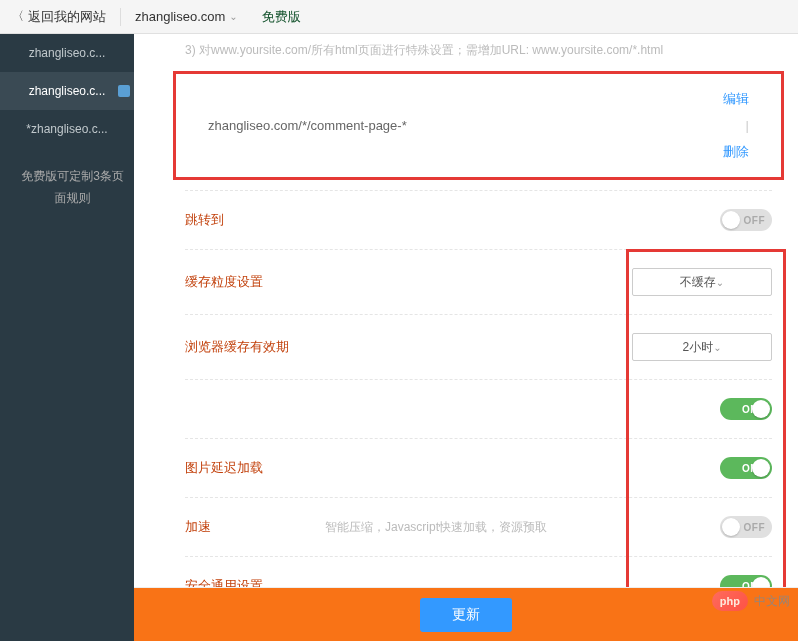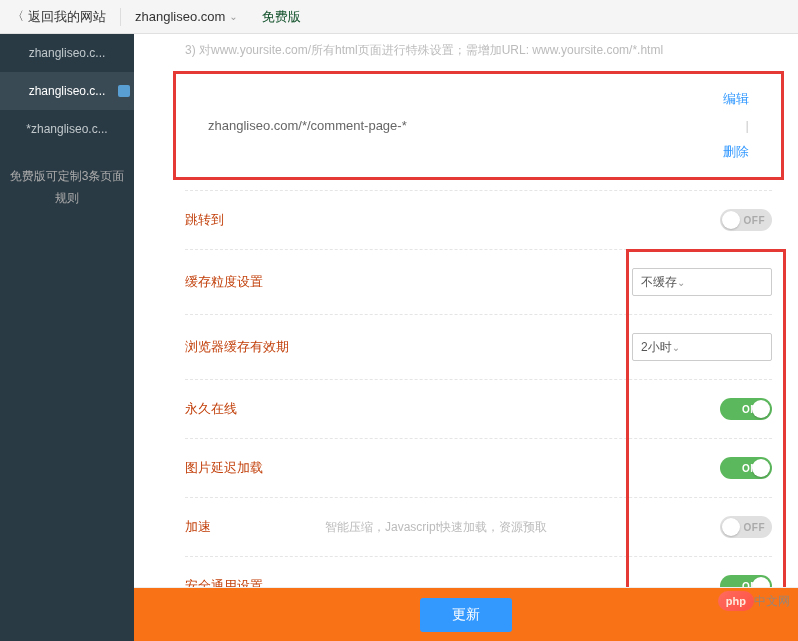--- a/index.html
+++ b/index.html
@@ -12,54 +12,54 @@
     .domain-name { color: #333; }
     .dropdown-caret { color: #999; font-size: 10px; margin-left: 4px; }
     .plan-badge { color: #14532d; font-size: 13px; }
     
     .layout { display: flex; height: calc(100% - 34px); gap: 25px; }
     
     .sidebar { width: 134px; background: #2a3a44; color: #c0c8cc; display: flex; flex-direction: column; font-size: 12px; }
     .sidebar-item { padding: 12px 10px; cursor: pointer; text-align: center; position: relative; white-space: nowrap; overflow: hidden; text-overflow: ellipsis; }
     .sidebar-item.active { background: #3a4a54; color: #fff; }
     .sidebar-item.active::after { content: ''; position: absolute; right: 4px; top: 50%; transform: translateY(-50%); width: 12px; height: 12px; background: #5a9fd4; border-radius: 2px; }
-    .sidebar-note { padding: 14px 8px; text-align: center; color: #aaa; font-size: 12px; line-height: 1.8; margin-top: 4px; }
+    .sidebar-note { padding: 14px 8px; text-align: center; color: #aaa; font-size: 12px; line-height: 1.8; margin-top: 4px; margin-left: 11px; }
     
     .main { flex: 1; background: #fff; overflow-y: auto; position: relative; padding-bottom: 60px; }
     .faded-header { padding: 8px 26px; color: #bbb; font-size: 12px; white-space: nowrap; overflow: hidden; }
     
     .url-box { margin: 4px 14px 10px 14px; border: 3px solid #e53935; padding: 16px 32px; display: flex; align-items: center; justify-content: space-between; }
     .url-text { color: #666; font-size: 13px; }
     .url-actions { display: flex; align-items: flex-end; gap: 10px; color: #3399ff; font-size: 13px; flex-direction: column; }
     .url-actions .sep { color: #ccc; }
     .url-action { cursor: pointer; }
     
     .settings-area { position: relative; padding: 0 26px; }
     .red-overlay { position: absolute; border: 3px solid #e53935; right: 12px; top: 59px; width: 160px; height: 416px; pointer-events: none; }
     
     .setting-row { display: flex; align-items: center; padding: 18px 0; border-top: 1px dashed #e5e5e5; min-height: 56px; }
     .setting-row:first-child { border-top: none; }
     .setting-label { width: 140px; color: #c2410c; font-size: 13px; flex-shrink: 0; }
     .setting-hint { flex: 1; color: #bbb; font-size: 12px; }
     .setting-control { margin-left: auto; flex-shrink: 0; }
     
-    .select-box { width: 140px; height: 28px; border: 1px solid #ccc; border-radius: 2px; display: flex; align-items: center; padding: 0 8px; justify-content: flex-start; background: #fff; cursor: pointer; font-size: 12px; color: #555; }
+    .select-box { width: 140px; height: 28px; border: 1px solid #ccc; border-radius: 2px; display: flex; align-items: center; padding: 0 8px; justify-content: center; background: #fff; cursor: pointer; font-size: 12px; color: #555; }
     .select-caret { color: #999; font-size: 10px; }
     
     .toggle { width: 52px; height: 22px; border-radius: 11px; position: relative; cursor: pointer; display: flex; align-items: center; font-size: 10px; font-weight: bold; letter-spacing: 0.5px; }
     .toggle.on { background: #5cb85c; color: #fff; justify-content: center; padding-left: 8px; }
     .toggle.off { background: #e0e0e0; color: #aaa; justify-content: flex-end; padding-right: 7px; }
     .toggle-knob { width: 18px; height: 18px; border-radius: 50%; background: #fff; position: absolute; top: 2px; box-shadow: 0 1px 2px rgba(0,0,0,0.2); }
     .toggle.on .toggle-knob { right: 2px; }
     .toggle.off .toggle-knob { left: 2px; }
     
     .footer { position: absolute; bottom: 0; left: 134px; right: 0; height: 54px; background: #f97316; border-top: 1px solid #eee; display: flex; align-items: center; justify-content: center; }
     .update-btn { background: #3399ff; color: #fff; border: none; padding: 8px 32px; border-radius: 3px; font-size: 14px; cursor: pointer; }
     
-    .watermark { position: absolute; right: 8px; bottom: 30px; display: flex; align-items: center; opacity: 0.85; z-index: 10; }
+    .watermark { position: absolute; right: 8px; bottom: 30px; display: flex; align-items: center; gap: 6px; opacity: 0.85; z-index: 10; }
     .wm-badge { background: linear-gradient(135deg,#ff6a6a,#ff4d4d); color: #fff; font-size: 11px; font-weight: bold; padding: 4px 8px; border-radius: 10px; }
     .wm-text { color: #888; font-size: 12px; }
   </style>
 </head>
 <body>
 
 <div class="topbar">
   <div class="back-link">
     <span class="chevron-left">〈</span>
     <span>返回我的网站</span>
@@ -120,21 +120,20 @@
         <div class="setting-label">浏览器缓存有效期</div>
         <div class="setting-control">
           <div class="select-box">
             <span>2小时</span>
             <span class="select-caret">⌄</span>
           </div>
         </div>
       </div>
 
       <div class="setting-row">
-        <div class="setting-label">永久在线</div>
         <div class="setting-control">
           <div class="toggle on">
             <span>ON</span>
             <div class="toggle-knob"></div>
           </div>
         </div>
       </div>
 
       <div class="setting-row">
         <div class="setting-label">图片延迟加载</div>

